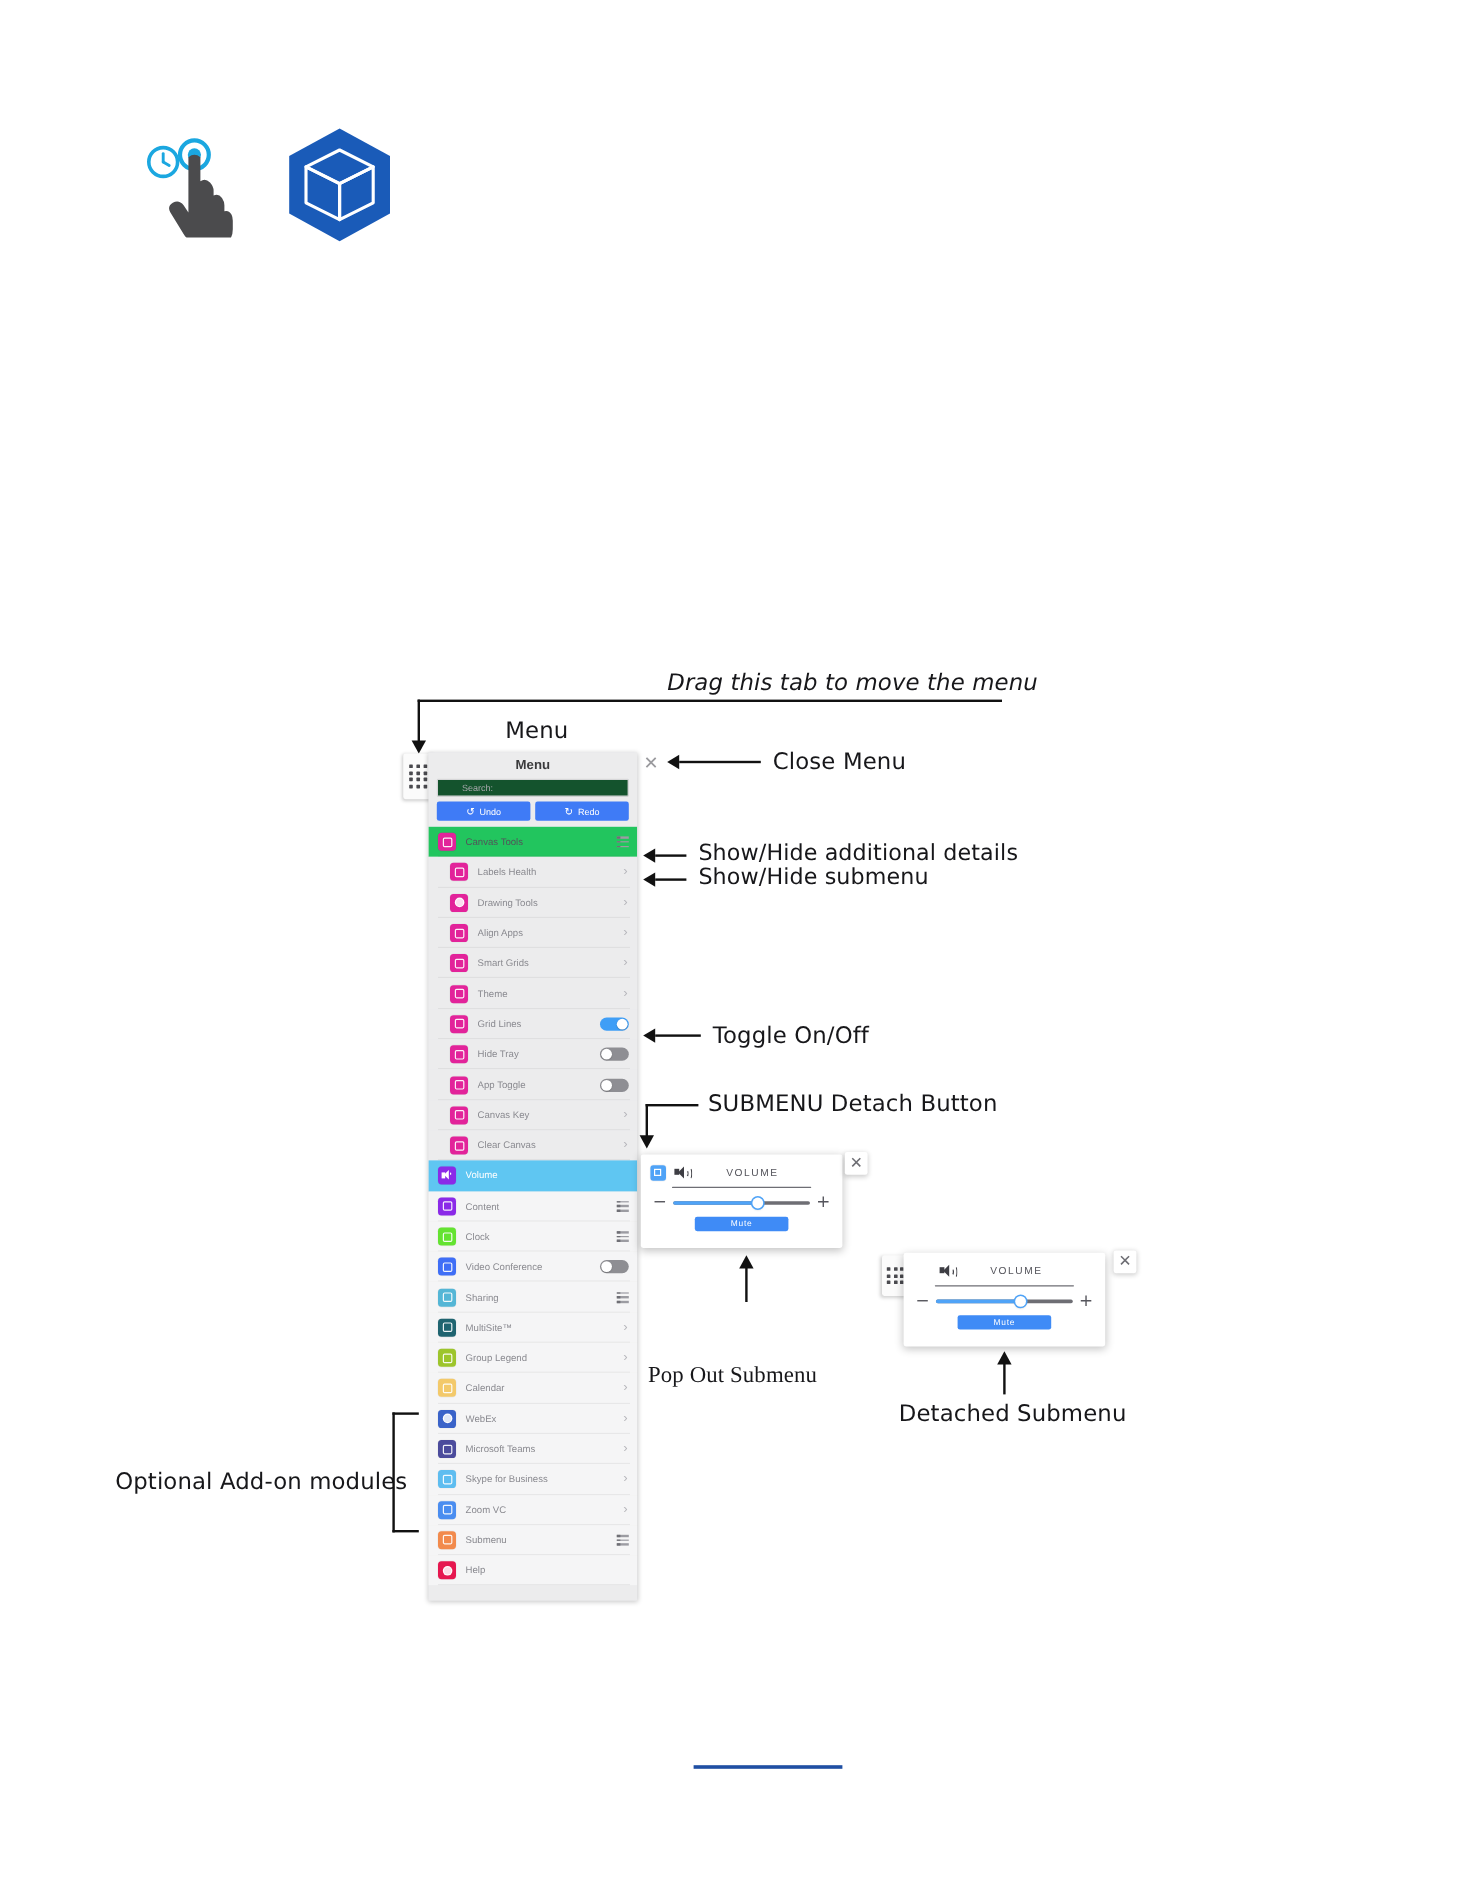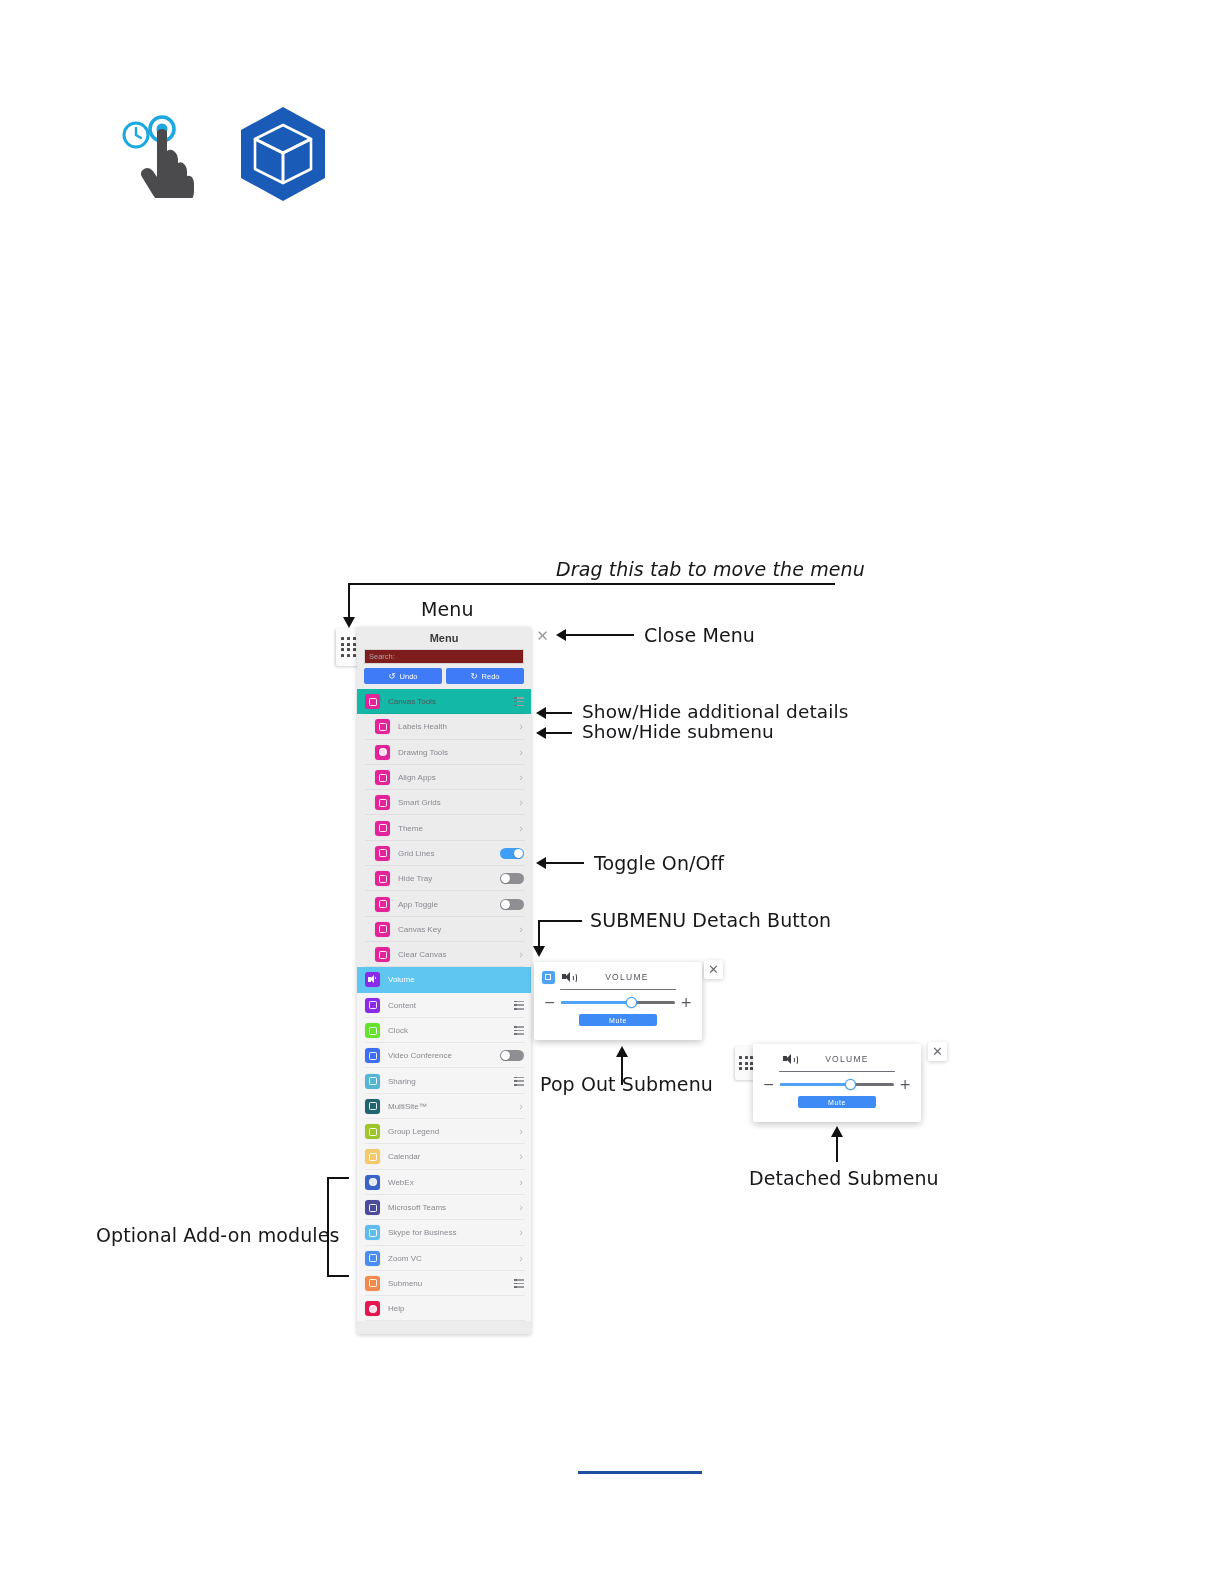--- a/index.html
+++ b/index.html
@@ -56,25 +56,25 @@
     height: 22px; line-height: 22px;
     text-align: center;
     font-size: 11px; font-weight: bold;
     color: #3b3b3d;
     background: #ececed;
   }
   #search-row { padding: 0 7px 4px 7px; }
   #search-input {
     width: 100%; box-sizing: border-box;
     height: 15px;
-    background: #7f1d1d;
+    background: #14532d;
     border: 1px solid #d6d6d8;
     font-size: 7.5px;
     color: #a9a9ad;
-    padding: 0 4px;
+    padding: 0 20px;
     line-height: 13px;
     border-radius: 1px;
   }
   #undo-redo { display: flex; gap: 4px; padding: 0 7px 5px 7px; }
   .ur-btn {
     flex: 1; height: 16px;
     background: #3f7bf6;
     color: #ffffff;
     font-size: 7.5px;
     display: flex; align-items: center; justify-content: center;
@@ -84,21 +84,21 @@
   .ur-glyph { font-size: 8.5px; line-height: 1; }
 
   
   .m-row {
     display: flex; align-items: center;
     height: 25.3px;
     padding: 0 7px 0 8px;
     box-sizing: border-box;
     position: relative;
   }
-  .m-row.header { background: #14b8a6; }
+  .m-row.header { background: #22c55e; }
   .m-row.sub { background: #ececed; padding-left: 18px; }
   .m-row.top  { background: #f5f5f6; }
   .m-row.selected { background: #5fc6f2; }
   .m-row::after {
     content: ""; position: absolute;
     left: 8px; right: 6px; bottom: 0; height: 1px;
     background: rgba(0,0,0,.055);
   }
   .m-row.selected::after { background: transparent; }
 
@@ -310,21 +310,21 @@
 
 <div class="anno" style="left:594px; top:852px;">Toggle On/Off</div>
 <div class="hline" style="left:546px; top:862px; width:38px;"></div>
 <div class="arrow-left" style="left:536px; top:857px;"></div>
 
 <div class="anno" style="left:590px; top:909px;">SUBMENU Detach Button</div>
 <div class="hline" style="left:538px; top:920px; width:44px;"></div>
 <div class="vline" style="left:538px; top:920px; height:28px;"></div>
 <div class="arrow-down" style="left:533px; top:946px;"></div>
 
-<div class="anno" style="left:540px; top:1073px;">Pop Out Submenu</div>
+<div class="anno" style="left:540px; top:1136px;font-family:Liberation Serif, serif;">Pop Out Submenu</div>
 <div class="vline" style="left:621px; top:1055px; height:30px;"></div>
 <div class="arrow-up" style="left:616px; top:1046px;"></div>
 
 <div class="anno" style="left:749px; top:1167px;">Detached Submenu</div>
 <div class="vline" style="left:836px; top:1135px; height:27px;"></div>
 <div class="arrow-up" style="left:831px; top:1126px;"></div>
 
 <div class="anno" style="left:96px; top:1224px;">Optional Add-on modules</div>
 <div class="vline" style="left:327px; top:1177px; height:100px;"></div>
 <div class="hline" style="left:327px; top:1177px; width:22px;"></div>

